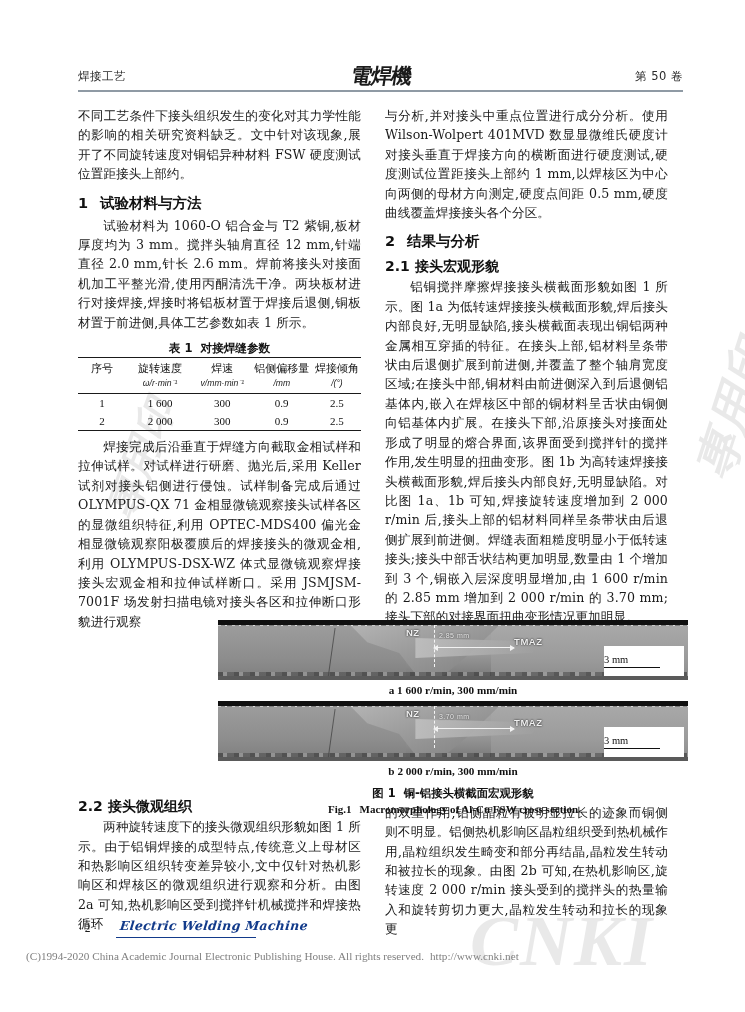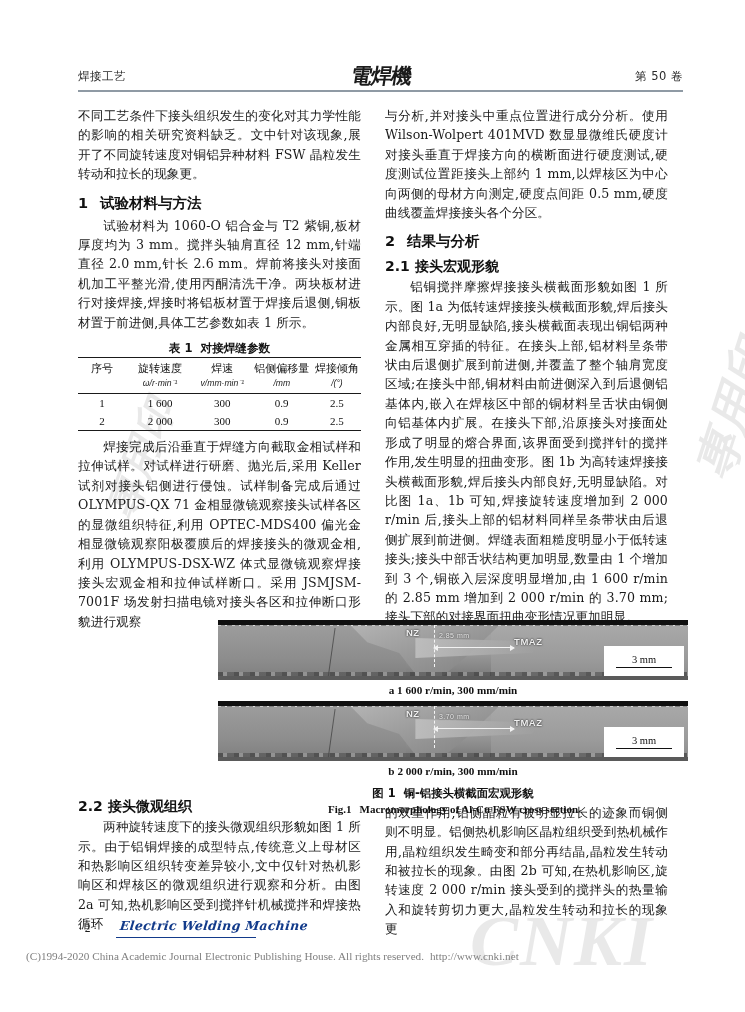--- a/index.html
+++ b/index.html
@@ -275,21 +275,20 @@
     left: 46%; top: 5px; width: 0; height: 42px;
     border-left: 1px dashed #f5f5f5;
   }
   .scalebox {
     position: absolute;
     right: 4px; bottom: 4px;
     width: 80px; height: 30px;
     background: #ffffff;
     display: flex;
     flex-direction: column;
-    align-items: center;
     justify-content: center;
   }
   .scalebox .stext {
     font-family: "Liberation Serif", serif;
     font-size: 10.5px;
     color: #111;
     margin-bottom: 2px;
   }
   .scalebox .sbar {
     width: 56px; height: 1.6px; background: #111;
@@ -378,21 +377,21 @@
     <div class="hdr-left">焊接工艺</div>
     <div class="hdr-logo">電焊機</div>
     <div class="hdr-right">第 50 卷</div>
     <div class="hdr-rule"></div>
   </div>
 
   <div class="columns">
 
     <div class="col col-left">
 
-      <p class="body-cn">不同工艺条件下接头组织发生的变化对其力学性能的影响的相关研究资料缺乏。文中针对该现象,展开了不同旋转速度对铜铝异种材料 FSW 晶粒发生转动和拉长的现象更。</p>
+      <p class="body-cn">不同工艺条件下接头组织发生的变化对其力学性能的影响的相关研究资料缺乏。文中针对该现象,展开了不同旋转速度对铜铝异种材料 FSW 硬度测试位置距接头上部约。</p>
 
       <h2 class="sec">
         <span class="num">1</span><span>试验材料与方法</span>
       </h2>
 
       <p class="body-cn indent">试验材料为 1060-O 铝合金与 T2 紫铜,板材厚度均为 3 mm。搅拌头轴肩直径 12 mm,针端直径 2.0 mm,针长 2.6 mm。焊前将接头对接面机加工平整光滑,使用丙酮清洗干净。两块板材进行对接焊接,焊接时将铝板材置于焊接后退侧,铜板材置于前进侧,具体工艺参数如表 1 所示。</p>
 
       <div class="tbl-wrap">
         <div class="tbl-title-cn">
           <span class="lbl">表 1</span><span>对接焊缝参数</span>

